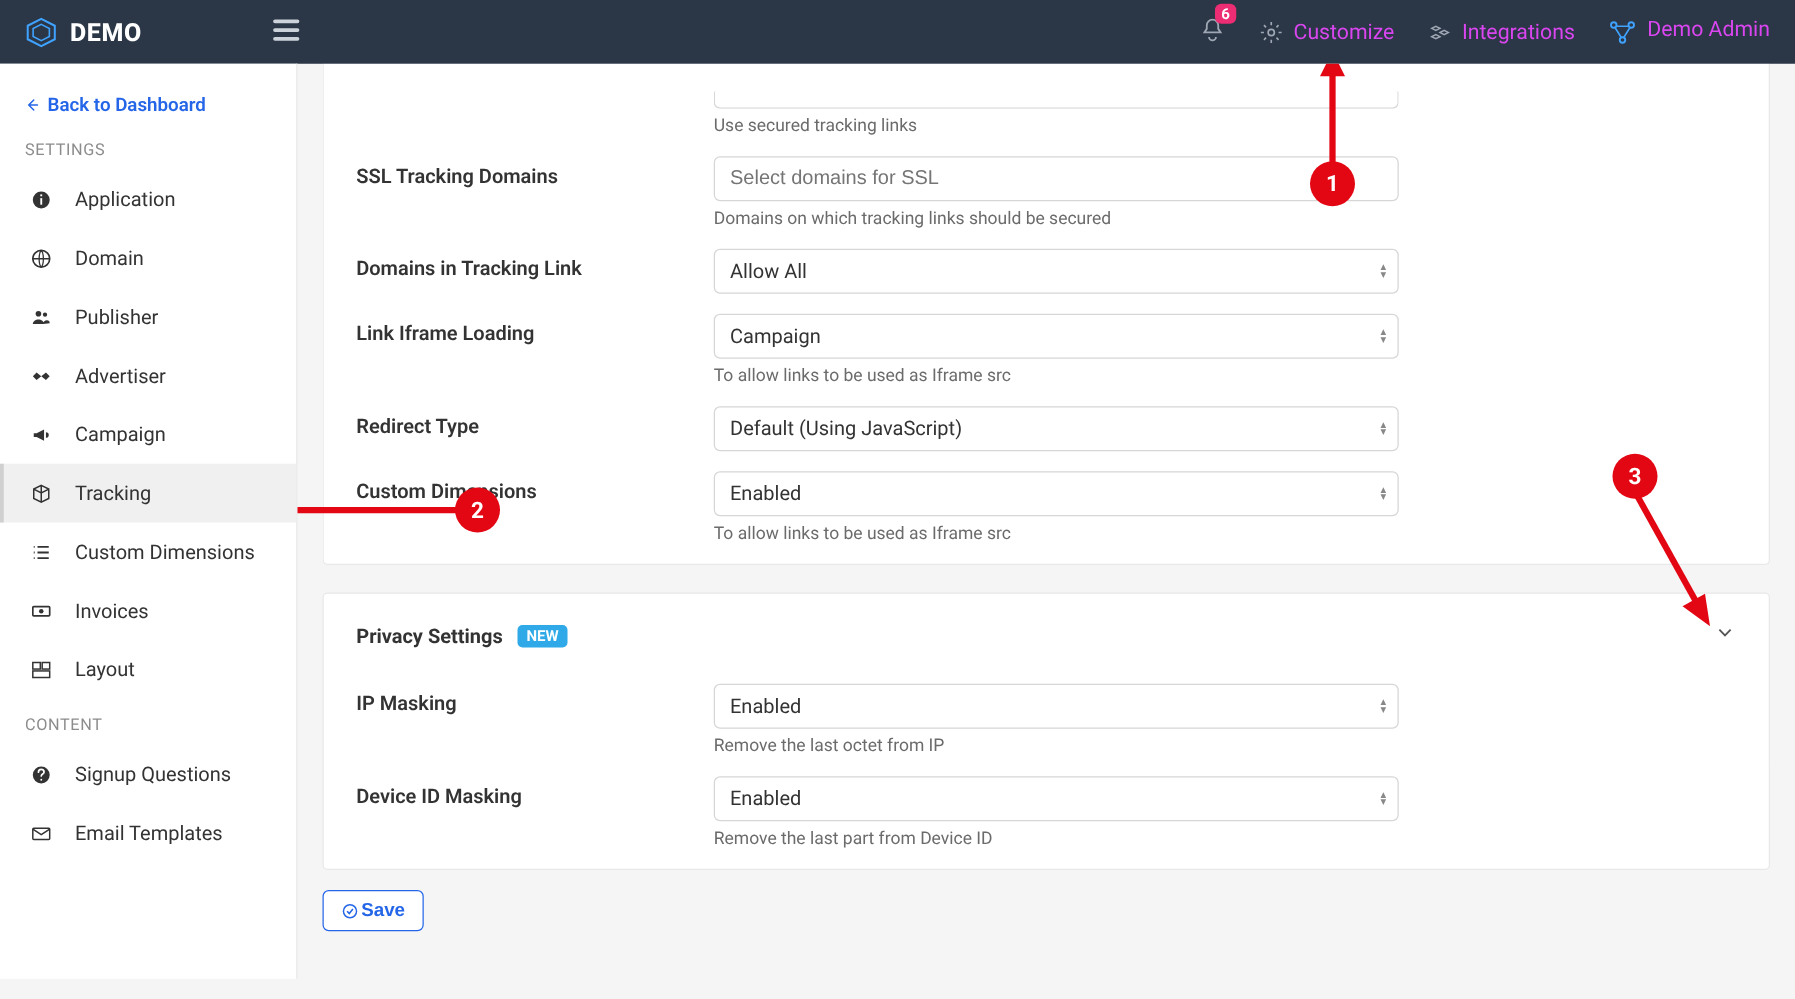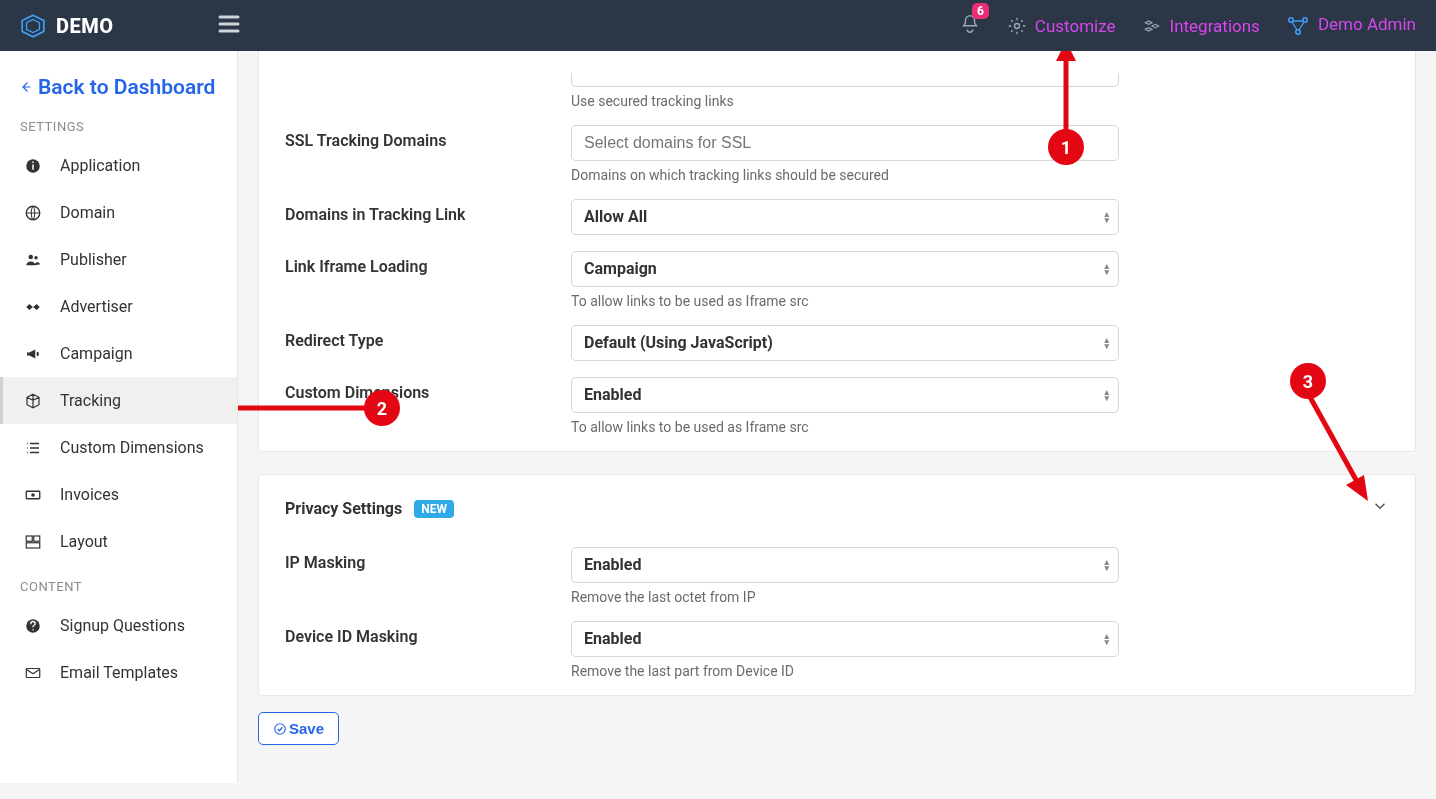--- a/index.html
+++ b/index.html
@@ -7,36 +7,36 @@
   .topbar { height:51px; background:#2b3646; display:flex; align-items:center; padding:0 20px; color:#cdd3da; }
   .logo-wrap { display:flex; align-items:center; gap:10px; width:195px; }
   .logo-text { color:#fff; font-weight:800; font-size:20px; letter-spacing:0.5px;}
   .hamburger { cursor:pointer; }
   .top-right { margin-left:auto; display:flex; align-items:center; gap:26px; }
   .top-link { display:flex; align-items:flex-start; gap:8px; color:#d946ef; font-size:17px; cursor:pointer;}
   .bell-wrap{position:relative;cursor:pointer;}
   .badge{position:absolute;top:-10px;right:-8px;background:#ec2d73;color:#fff;font-size:12px;font-weight:700;border-radius:5px;padding:1px 5px;}
   .container{display:flex;height:calc(799px - 67px);}
   .sidebar{width:238px;background:#fff;border-right:1px solid #e6e6e6;padding-top:18px;flex-shrink:0;}
-  .back-link{display:flex;align-items:center;gap:6px;color:#2566e8;font-size:21px;font-weight:600;padding:6px 20px;cursor:pointer;}
+  .back-link{display:flex;align-items:center;gap:6px;color:#2566e8;font-size:15px;font-weight:600;padding:6px 20px;cursor:pointer;}
   .sec-hdr{color:#8c8c8c;font-size:13px;letter-spacing:0.5px;padding:14px 20px 8px;text-transform:uppercase;}
   .side-item{display:flex;align-items:center;gap:18px;padding:14px 24px;color:#333;font-size:16px;cursor:pointer;}
   .side-item.active{background:#f0f0f0;border-left:3px solid #d0d0d0;padding-left:21px;}
   .side-ico{width:18px;height:18px;color:#333;flex-shrink:0;}
   .main{flex:1;padding:0 20px 20px 20px;overflow:hidden;position:relative;}
   .panel{background:#fff;border:1px solid #e8e8e8;border-radius:4px;padding:22px 26px 10px;margin-top:0;}
   .panel.first{border-top:none;border-top-left-radius:0;border-top-right-radius:0;}
   .panel-title-row{display:flex;align-items:center;justify-content:space-between;margin-bottom:18px;}
   .panel-title{font-size:16px;font-weight:700;color:#333;}
   .new-badge{background:#2fa9e8;color:#fff;font-size:12px;font-weight:700;border-radius:4px;padding:2px 7px;margin-left:8px;vertical-align:middle;}
   .field{display:flex;align-items:flex-start;padding:10px 0 6px;}
   .field-label{width:286px;font-size:16px;font-weight:600;color:#333;padding-top:6px;flex-shrink:0;}
   .field-control{flex:0 0 548px;}
   .input-like, select.input-like{width:100%;height:36px;border:1px solid #d6d6d6;border-radius:5px;background:#fff;font-size:16px;padding:0 12px;color:#333;appearance:none;position:relative;}
-  .select-wrap{position:relative;font-weight:bold;}
+  .select-wrap{position:relative;}
   .select-caret{position:absolute;right:10px;top:50%;transform:translateY(-50%);color:#888;pointer-events:none;display:flex;flex-direction:column;line-height:6px;font-size:9px;}
   .placeholder{color:#888;}
   .help{font-size:14px;color:#6b6b6b;margin-top:6px;}
   .panel + .panel{margin-top:22px;}
   .save-btn{display:inline-flex;align-items:center;gap:2px;border:1px solid #2566e8;color:#2566e8;background:#fff;border-radius:5px;padding:7px 14px;font-size:15px;font-weight:600;cursor:pointer;margin-top:16px;}
   .save-btn .chk{width:14px;height:14px;}
   
   .marker{position:absolute;width:36px;height:36px;border-radius:50%;background:#e30613;color:#fff;display:flex;align-items:center;justify-content:center;font-weight:700;font-size:18px;z-index:100;}
   .arrow{position:absolute;z-index:90;}
   .arrow-line{stroke:#e30613;stroke-width:5;fill:none;}

